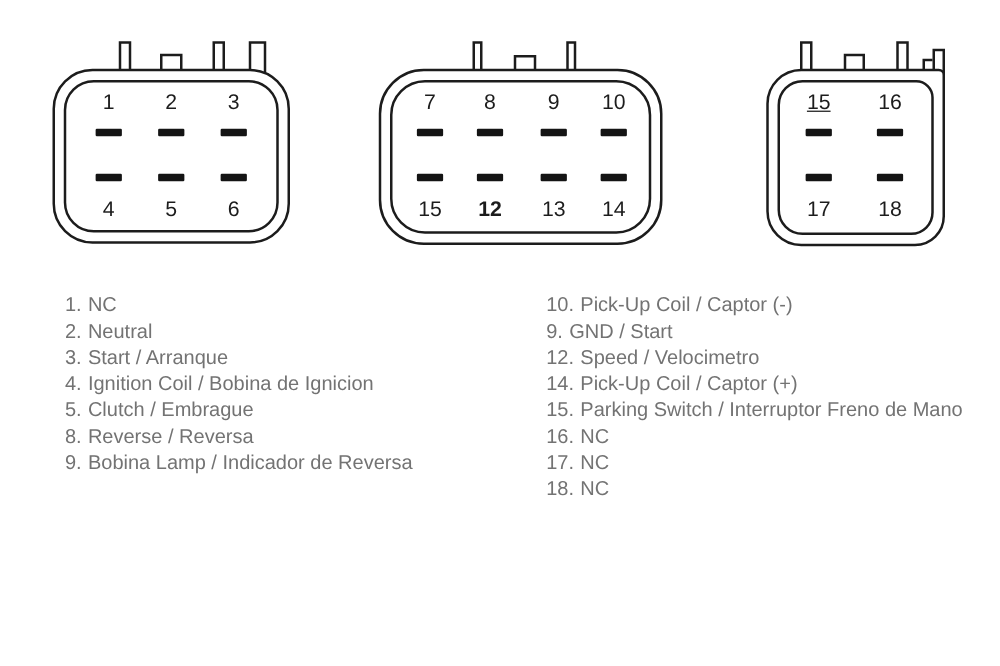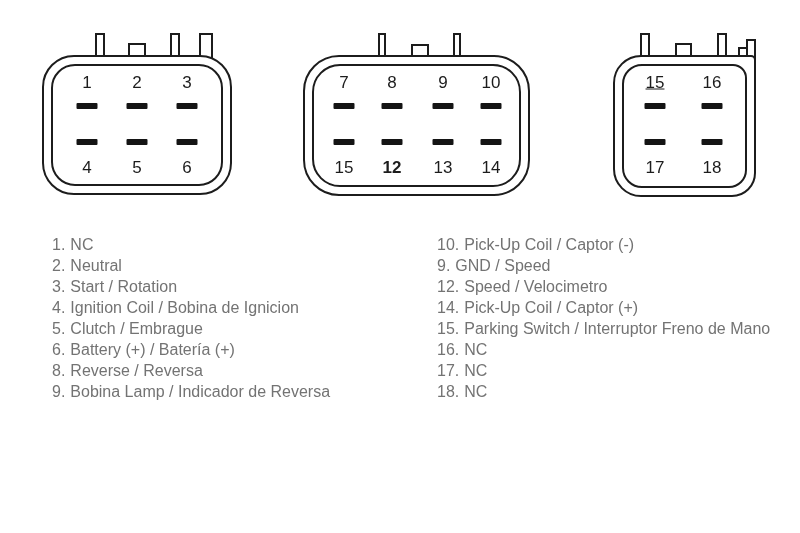--- a/index.html
+++ b/index.html
@@ -105,30 +105,29 @@
   <span class="blade r-blade1" style="left:99px;"></span>
   <span class="blade r-blade2" style="left:42px;"></span>
   <span class="blade r-blade2" style="left:99px;"></span>
   <span class="pin-num r-num2" style="left:42px;">17</span>
   <span class="pin-num r-num2" style="left:99px;">18</span>
 </div>
 
 <div class="legend-col" style="left:52px;">
   <div class="legend-row"><span class="legend-num">1.</span><span>NC</span></div>
   <div class="legend-row"><span class="legend-num">2.</span><span>Neutral</span></div>
-  <div class="legend-row"><span class="legend-num">3.</span><span>Start / Rotation</span></div>
+  <div class="legend-row"><span class="legend-num">3.</span><span>Start / Arranque</span></div>
   <div class="legend-row"><span class="legend-num">4.</span><span>Ignition Coil / Bobina de Ignicion</span></div>
   <div class="legend-row"><span class="legend-num">5.</span><span>Clutch / Embrague</span></div>
-  <div class="legend-row"><span class="legend-num">6.</span><span>Battery (+) / Batería (+)</span></div>
   <div class="legend-row"><span class="legend-num">8.</span><span>Reverse / Reversa</span></div>
   <div class="legend-row"><span class="legend-num">9.</span><span>Bobina Lamp / Indicador de Reversa</span></div>
 </div>
 
 <div class="legend-col" style="left:437px;">
   <div class="legend-row"><span class="legend-num">10.</span><span>Pick-Up Coil / Captor (-)</span></div>
-  <div class="legend-row"><span class="legend-num">9.</span><span>GND / Speed</span></div>
+  <div class="legend-row"><span class="legend-num">9.</span><span>GND / Start</span></div>
   <div class="legend-row"><span class="legend-num">12.</span><span>Speed / Velocimetro</span></div>
   <div class="legend-row"><span class="legend-num">14.</span><span>Pick-Up Coil / Captor (+)</span></div>
   <div class="legend-row"><span class="legend-num">15.</span><span>Parking Switch / Interruptor Freno de Mano</span></div>
   <div class="legend-row"><span class="legend-num">16.</span><span>NC</span></div>
   <div class="legend-row"><span class="legend-num">17.</span><span>NC</span></div>
   <div class="legend-row"><span class="legend-num">18.</span><span>NC</span></div>
 </div>
 
 </body></html>

